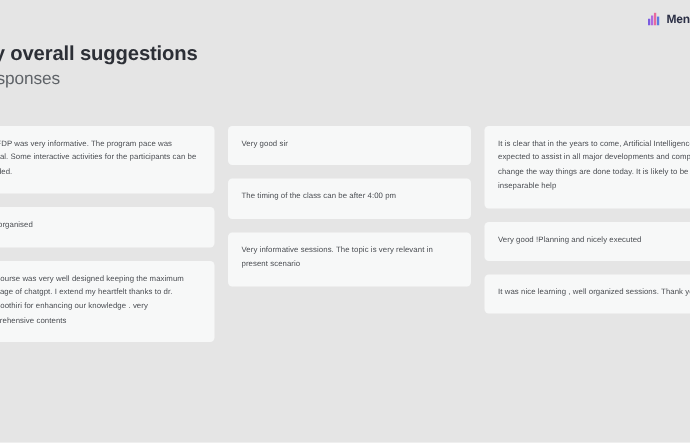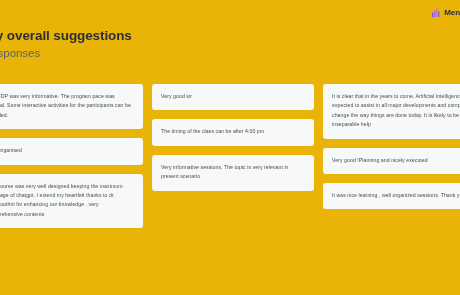--- a/index.html
+++ b/index.html
@@ -12,21 +12,21 @@
     overflow: hidden;
     background: #ffffff;
     font-family: "Liberation Sans", sans-serif;
     -webkit-font-smoothing: antialiased;
   }
 
   .page {
     position: relative;
     width: 460px;
     height: 295px;
-    background: #eab308;
+    background: #e5e5e5;
   }
 
   
   .brand-chip {
     position: absolute;
     top: 6px;
     right: 0px;
     display: flex;
     align-items: center;
     gap: 3px;

